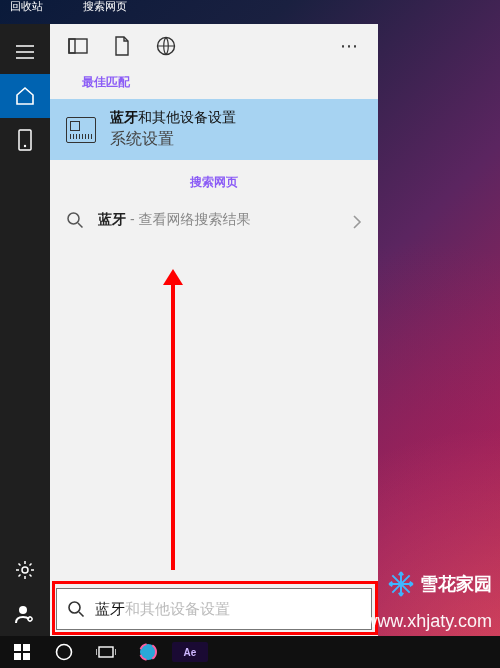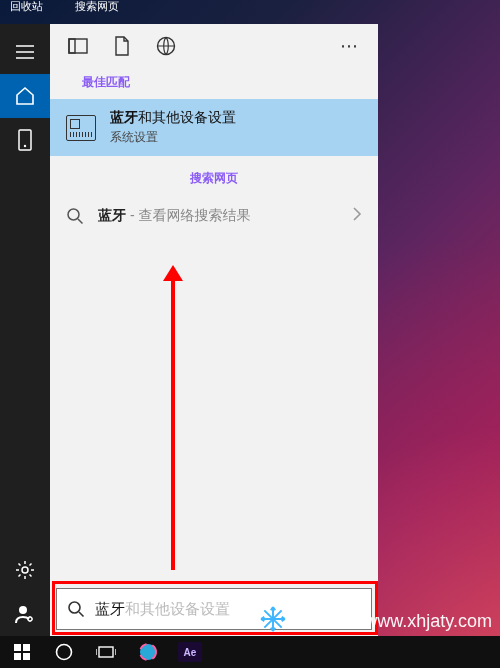--- a/index.html
+++ b/index.html
@@ -10,21 +10,21 @@
     background: linear-gradient(135deg, #0a1a3a 0%, #1a2040 25%, #5b2560 55%, #9e235a 80%, #c42b4b 100%);
   }
   .desktop::after{
     content:""; position:absolute; inset:0;
     background:
       radial-gradient(ellipse 90% 60% at 100% 100%, rgba(255,120,120,.35), transparent 60%),
       radial-gradient(ellipse 70% 60% at 85% 75%, rgba(160,30,90,.5), transparent 65%);
     pointer-events:none;
   }
 
-  .desktop-icons { position: absolute; top: 0; left: 0; right: 0; height: 24px; display: flex; gap: 32px; padding: 0 10px; z-index:1;}
+  .desktop-icons { position: absolute; top: 0; left: 0; right: 0; height: 24px; display: flex; gap: 40px; padding: 0 10px; z-index:1;}
   .dicon { color: #fff; font-size: 11px; text-align: center; white-space: pre-line; line-height: 1.1; }
 
   .sidebar {
     position: absolute; left: 0; top: 24px; bottom: 32px; width: 50px;
     background: #1f1f1f; display: flex; flex-direction: column; align-items: center;
     padding-top: 6px; z-index:3;
   }
   .sbtn { width: 50px; height: 44px; display:flex; align-items:center; justify-content:center; color:#fff; }
   .sbtn.active { background:#0063b1; }
   .sidebar .spacer { flex:1; }
@@ -41,23 +41,23 @@
 
   .best-hit {
     background:#a7d3f2; padding:10px 16px; display:flex; align-items:center; gap:14px;
   }
   .hit-icon { width:30px; height:26px; border:1.5px solid #333; border-radius:2px; position:relative; flex:0 0 auto;}
   .hit-icon::before{content:""; position:absolute; left:3px; top:3px; width:8px; height:8px; border:1px solid #333;}
   .hit-icon::after{content:""; position:absolute; left:3px; bottom:3px; right:3px; height:5px;
     background: repeating-linear-gradient(90deg,#333 0 1px, transparent 1px 3px);}
   .hit-text .t1 { font-size:14px; color:#111; }
   .hit-text .t1 b { font-weight:600; }
-  .hit-text .t2 { font-size:12px; color:#444; padding-top:2px;}
-
-  .web-row { display:flex; align-items:flex-start; padding:12px 16px; gap:14px; }
+  .hit-text .t2 { font-size:16px; color:#444; padding-top:2px;}
+
+  .web-row { display:flex; align-items:flex-end; padding:12px 16px; gap:14px; }
   .web-row .mag { color:#555; }
   .web-row .wt { font-size:14px; color:#222; flex:1; }
   .web-row .wt .dim { color:#888; }
   .web-row .chev { color:#888; }
 
   .panel .grow { flex:1; position:relative; }
 
   .arrow-line { position:absolute; left:121px; top:42px; bottom:18px; width:4px; background:#ff0000; z-index:4;}
   .arrow-line::before{
     content:""; position:absolute; top:-14px; left:50%; transform:translateX(-50%);
@@ -74,25 +74,25 @@
   }
   .search-typed { color:#111; }
   .search-ghost { color:#bbb; }
 
   .taskbar {
     position:absolute; left:0; right:0; bottom:0; height:32px; background:#101010;
     display:flex; align-items:center; padding:0 2px; gap:2px; z-index:6;
   }
   .tbtn { width:40px; height:32px; display:flex; align-items:center; justify-content:center; color:#fff; font-size:14px;}
   .tbtn.cortana{ color:#fff; }
-  .ae-badge{ width:24px; height:20px; background:#1a0a33; color:#cdb7ff; font-size:10px; font-weight:700; display:flex; align-items:center; justify-content:center; border-radius:2px;}
+  .ae-badge{ width:36px; height:20px; background:#1a0a33; color:#cdb7ff; font-size:10px; font-weight:700; display:flex; align-items:center; justify-content:center; border-radius:2px;}
 
   .watermark {
     position:absolute; right:8px; bottom:36px; z-index:7; text-align:right; color:#fff;
-    display:flex; flex-direction:row; align-items:flex-end; gap:0;
+    display:flex; flex-direction:column; align-items:flex-end; gap:14px;
   }
   .wm-top { display:flex; align-items:center; gap:6px; font-size:18px; font-weight:700;}
   .wm-flake { width:26px; height:26px; }
   .wm-url { font-size:18px; opacity:.95; }
 
   svg { display:block; }
 </style>
 </head>
 <body>
 

